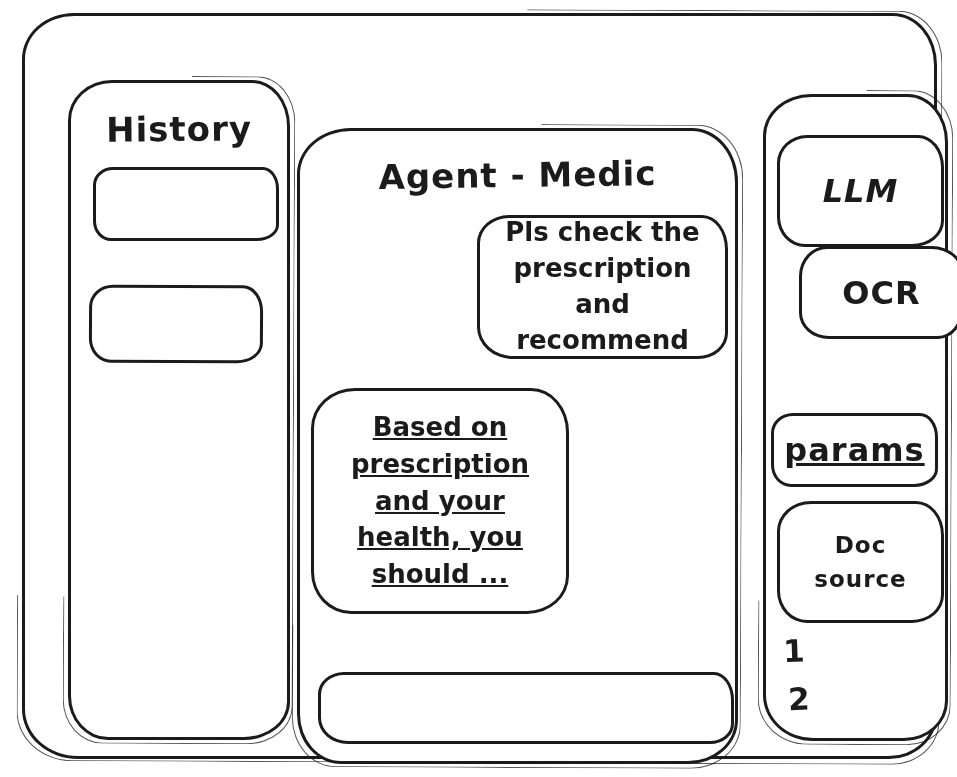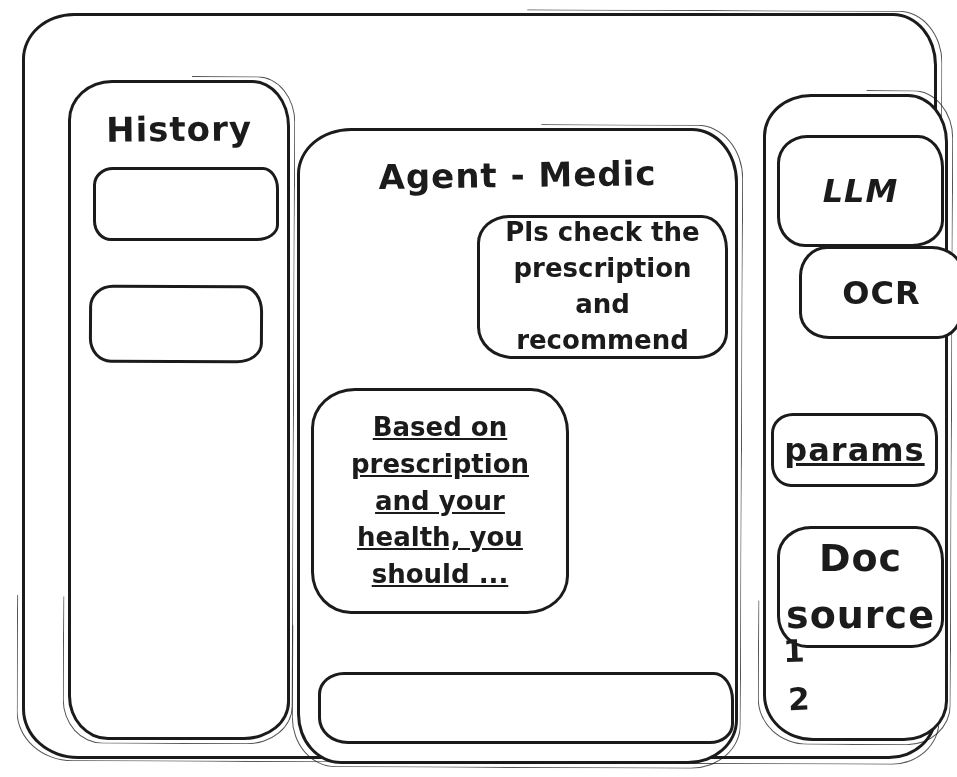--- a/index.html
+++ b/index.html
@@ -122,22 +122,22 @@
     border-radius:28px 32px 26px 30px / 30px 28px 32px 26px;
     margin-left:20px;
   }
   .tool-button.params{
     left:5px;top:316px;width:167px;height:74px;
     font-size:32px;
     border-radius:22px 18px 24px 20px / 20px 24px 18px 22px;
     text-decoration:underline;
   }
   .tool-button.docsource{
-    left:11px;top:429px;width:167px;height:122px;
-    font-size:38px;line-height:1.5;
+    left:11px;top:404px;width:167px;height:122px;
+    font-size:23px;line-height:1.5;
     border-radius:34px 28px 32px 30px / 30px 34px 28px 32px;
     padding:17px 14px;
   }
   .footnote{
     position:absolute;
     font-size:31px;
     transform:rotate(-2deg);
   }
   .footnote.n1{left:17px;top:536px;}
   .footnote.n2{left:22px;top:584px;}

